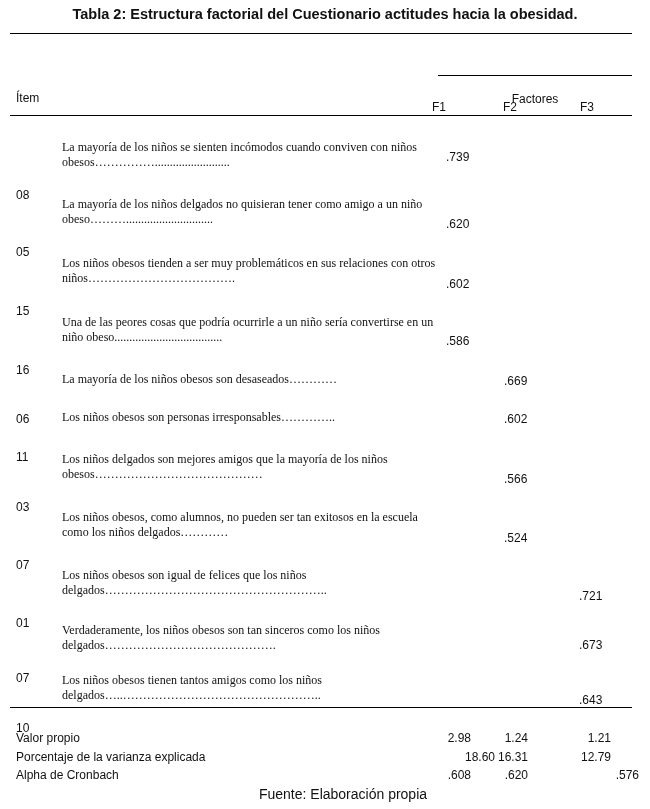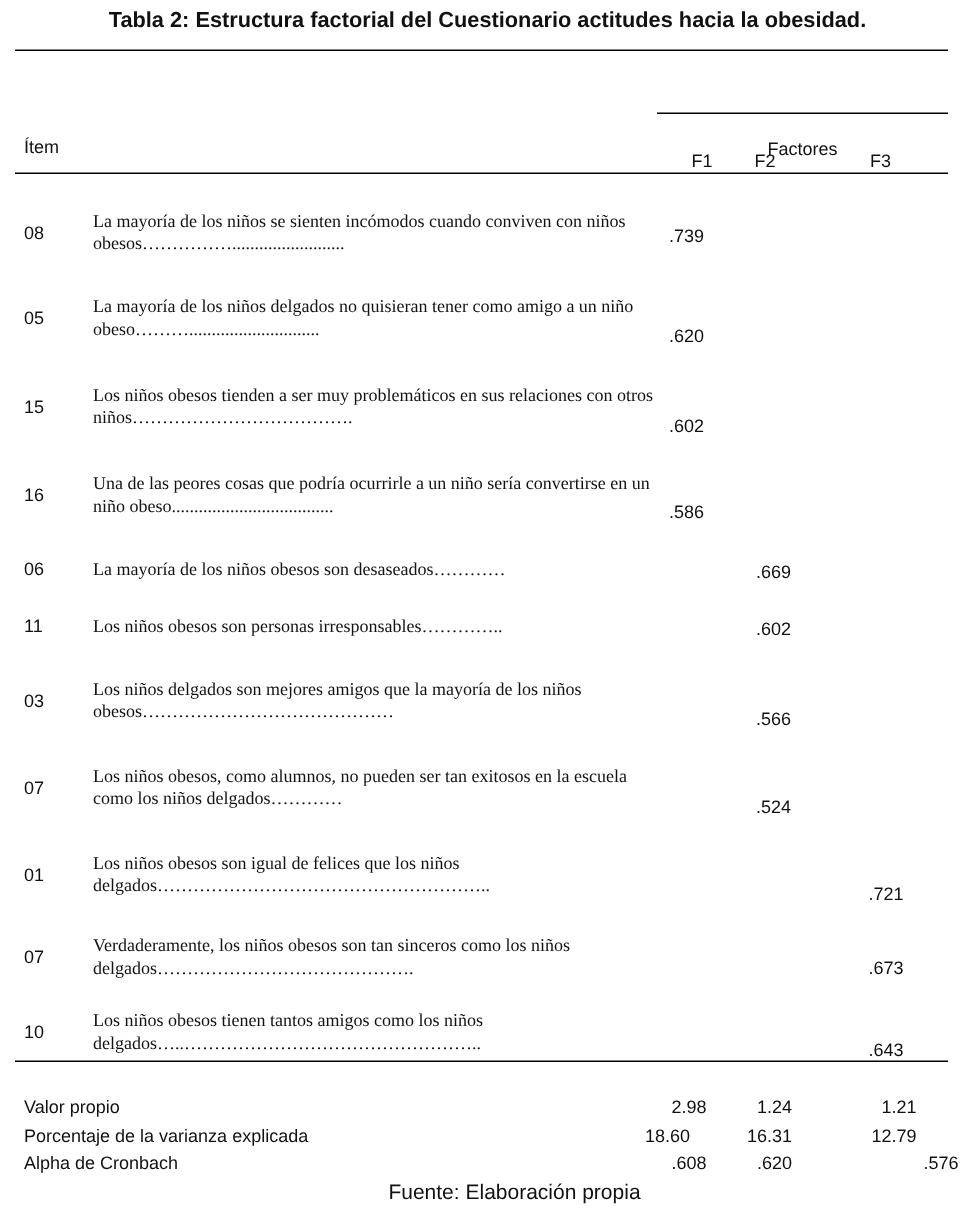--- a/index.html
+++ b/index.html
@@ -5,38 +5,38 @@
   html, body { margin: 0; padding: 0; background: #ffffff; }
   body { width: 650px; height: 809px; position: relative; font-family: "Liberation Sans", sans-serif; color: #111; overflow: hidden; }
   .abs { position: absolute; }
   .title { left: 0; width: 650px; top: 6px; text-align: center; font-weight: bold; font-size: 14.5px; }
   .hline { left: 10px; width: 622px; height: 1px; background: #000; }
   .factores-line { left: 438px; width: 194px; height: 1px; background: #000; top: 75px; }
   .factores { left: 438px; width: 194px; top: 61px; text-align: center; font-size: 12px; margin-top: 31px; }
   .item-head { left: 16px; top: 91px; font-size: 12px; }
   .fh { top: 100px; font-size: 12px; }
   .row { position: absolute; left: 0; width: 650px; font-size: 12px; }
-  .num { position: absolute; left: 16px; }
+  .num { position: absolute; left: 16px; margin-top: 40px; }
   .txt { position: absolute; left: 62px; width: 375px; line-height: 14.5px; font-family: Liberation Serif, serif; }
   .val { position: absolute; font-size: 12px; }
   .stat { position: absolute; left: 0; width: 650px; font-size: 12px; }
   .stat .lbl { position: absolute; left: 16px; }
   .stat .v { position: absolute; width: 60px; text-align: right; }
   .source { left: 0; width: 640px; top: 786px; text-align: center; font-size: 14px; padding-left: 23px; }
 </style>
 </head>
 <body>
 
 <div class="abs title">Tabla 2: Estructura factorial del Cuestionario actitudes hacia la obesidad.</div>
 <div class="abs hline" style="top:33px"></div>
 
 <div class="abs factores">Factores</div>
 <div class="abs factores-line"></div>
 <div class="abs item-head">Ítem</div>
-<div class="abs fh" style="left:461px">F1</div>
+<div class="abs fh" style="left:432px">F1</div>
 <div class="abs fh" style="left:503px">F2</div>
 <div class="abs fh" style="left:580px">F3</div>
 <div class="abs hline" style="top:115px"></div>
 
 <div id="rows">
   <div class="row" style="top:140px">
     <span class="num" style="top:8px">08</span>
     <span class="txt">La mayoría de los niños se sienten incómodos cuando conviven con niños obesos…………….........................</span>
     <span class="val" style="left:446px;top:10px">.739</span>
   </div>
@@ -95,21 +95,21 @@
 <div class="abs hline" style="top:707px"></div>
 
 <div class="stat" style="top:731px">
   <span class="lbl">Valor propio</span>
   <span class="v" style="left:411px">2.98</span>
   <span class="v" style="left:468px">1.24</span>
   <span class="v" style="left:551px">1.21</span>
 </div>
 <div class="stat" style="top:750px">
   <span class="lbl">Porcentaje de la varianza explicada</span>
-  <span class="v" style="left:400px">18.60</span>
+  <span class="v" style="left:435px">18.60</span>
   <span class="v" style="left:468px">16.31</span>
   <span class="v" style="left:551px">12.79</span>
 </div>
 <div class="stat" style="top:768px">
   <span class="lbl">Alpha de Cronbach</span>
   <span class="v" style="left:411px">.608</span>
   <span class="v" style="left:468px">.620</span>
   <span class="v" style="left:579px">.576</span>
 </div>
 

